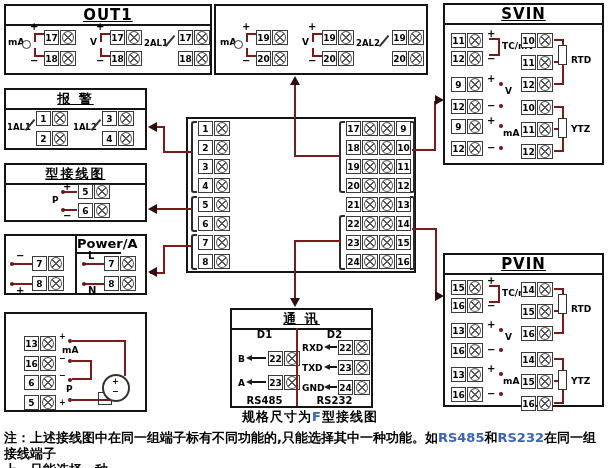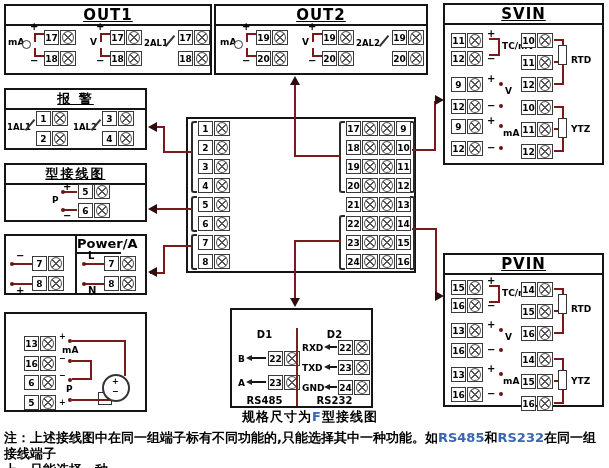--- a/index.html
+++ b/index.html
@@ -88,21 +88,20 @@
         <span class="tnum">17</span>
         <span class="screw"></span>
       </div>
     <div class="term" style="left:172px;top:45px">
         <span class="tnum">18</span>
         <span class="screw"></span>
       </div>
   </div>
 
   <div class="box" style="left:214px;top:4px;width:214px;height:71px">
-    <div class="title t15">OUT2</div>
     <span class="lbl" style="left:4px;top:31px">mA</span>
     <span class="csym" style="left:18px;top:34px"></span>
     <span class="sign" style="left:26px;top:16px">+</span>
     <span class="sign" style="left:26px;top:50px">−</span>
     <span class="hook-t" style="left:30px;top:27px"></span>
     <span class="hook-b" style="left:30px;top:42px"></span>
     <div class="term" style="left:40px;top:24px">
         <span class="tnum">19</span>
         <span class="screw"></span>
       </div>
@@ -414,20 +413,21 @@
       </div>
     <div class="term" style="left:158px;top:135px">
         <span class="tnum">24</span>
         <span class="screw"></span>
         <span class="screw"></span>
         <span class="tnum">16</span>
       </div>
   </div>
 
   <div class="box" style="left:230px;top:308px;width:143px;height:100px">
+    <div class="title">通 讯</div>
     <div class="chead" style="left:0;top:19px;width:65px">D1</div>
     <div class="chead" style="left:66px;top:19px;width:73px">D2</div>
     <span class="wire" style="left:64px;top:18px;width:2px;height:78px;background:#7a2020"></span>
     <span class="lbl" style="left:6px;top:44px">B</span>
     <span class="tri lsm" style="left:14px;top:45px"></span>
     <span class="kline" style="left:19px;top:47px;width:15px;height:2px"></span>
     <div class="term" style="left:36px;top:41px">
         <span class="tnum">22</span>
         <span class="screw"></span>
       </div>

